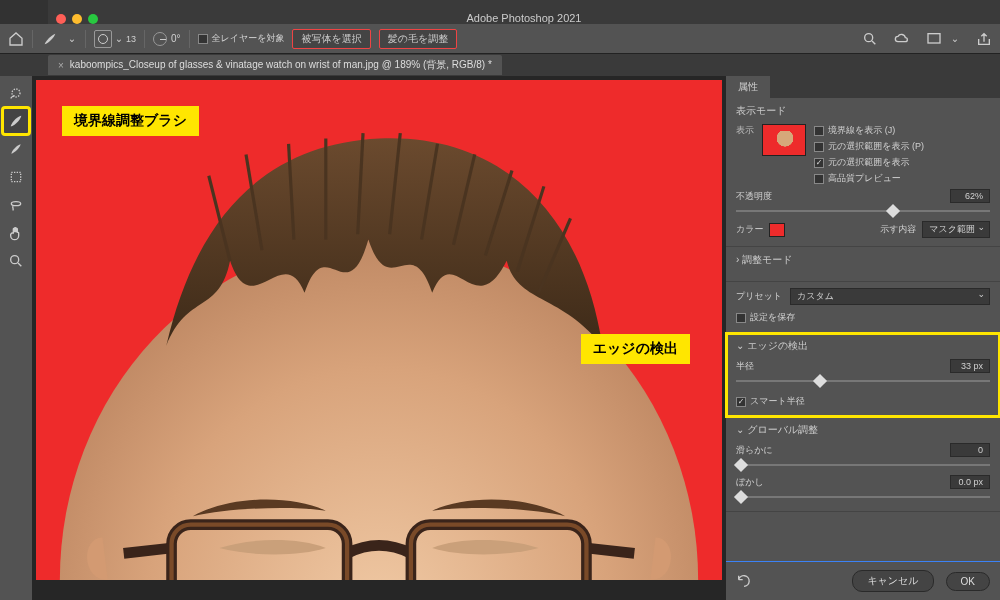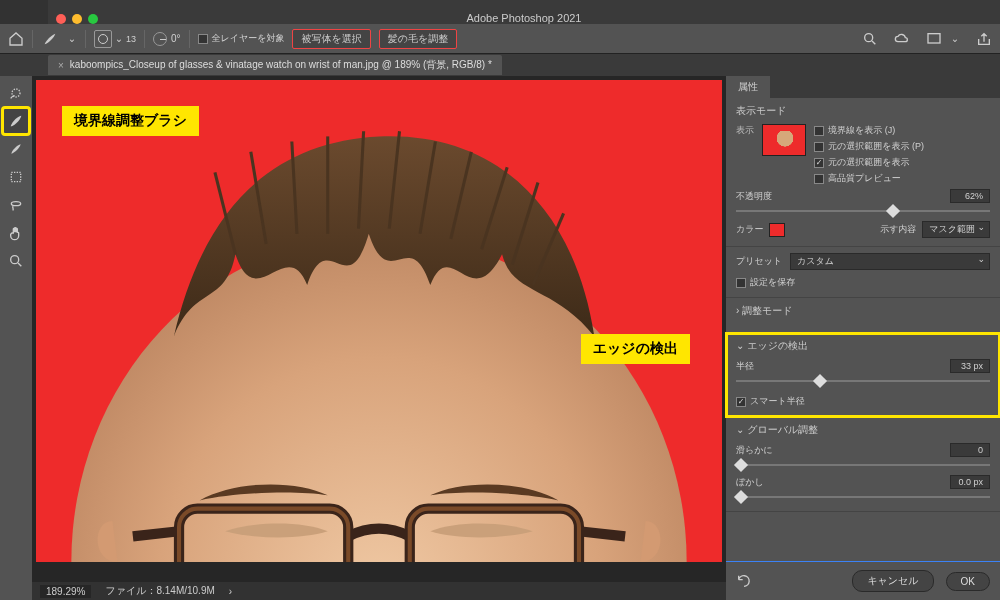--- a/index.html
+++ b/index.html
@@ -229,25 +229,20 @@
             <g stroke="#7a4a28" stroke-width="4" fill="none">
               <rect x="155" y="418" width="165" height="80" rx="18"></rect>
               <rect x="380" y="418" width="165" height="80" rx="18"></rect>
             </g>
 
             <path d="M90 430 C70 430 70 470 95 470 Z" fill="#d39a72"></path>
             <path d="M610 430 C630 430 630 470 605 470 Z" fill="#d39a72"></path>
           </svg>
         </div>
       </div>
-      <div class="status">
-        <span class="zoom">189.29%</span>
-        <span><span>ファイル：</span><span>8.14M/10.9M</span></span>
-        <span>›</span>
-      </div>
     </div>
 
     <div class="rpanel">
       <div class="ptab">
           <div class="pt">属性</div>
         </div>
 
       <div class="psec">
         <div class="hd">表示モード</div>
         <div class="viewmode">
@@ -287,35 +282,35 @@
               <span>カラー</span>
               <span class="sw"></span>
             </span>
           <span style="display:flex;align-items:center;gap:6px">
               <span>示す内容</span>
               <span class="sel">マスク範囲</span>
             </span>
         </div>
       </div>
 
+      <div class="psec collapse">
+        <div class="hd">調整モード</div>
+      </div>
+
       <div class="psec">
         <div class="row" style="margin-top:0">
           <span>プリセット</span>
           <span class="sel" style="flex:1;margin-left:8px">カスタム</span>
         </div>
         <div class="ck" style="margin-top:6px">
             <span class="box"></span>
             <span>設定を保存</span>
           </div>
       </div>
 
-      <div class="psec collapse">
-        <div class="hd">調整モード</div>
-      </div>
-
       <div class="psec expand edge-hl">
         <div class="hd">エッジの検出</div>
         <div class="row">
           <span>半径</span>
           <span class="val">33 px</span>
         </div>
         <div class="slider">
             <div class="track"></div>
             <div class="knob" style="left:33%"></div>
           </div>

